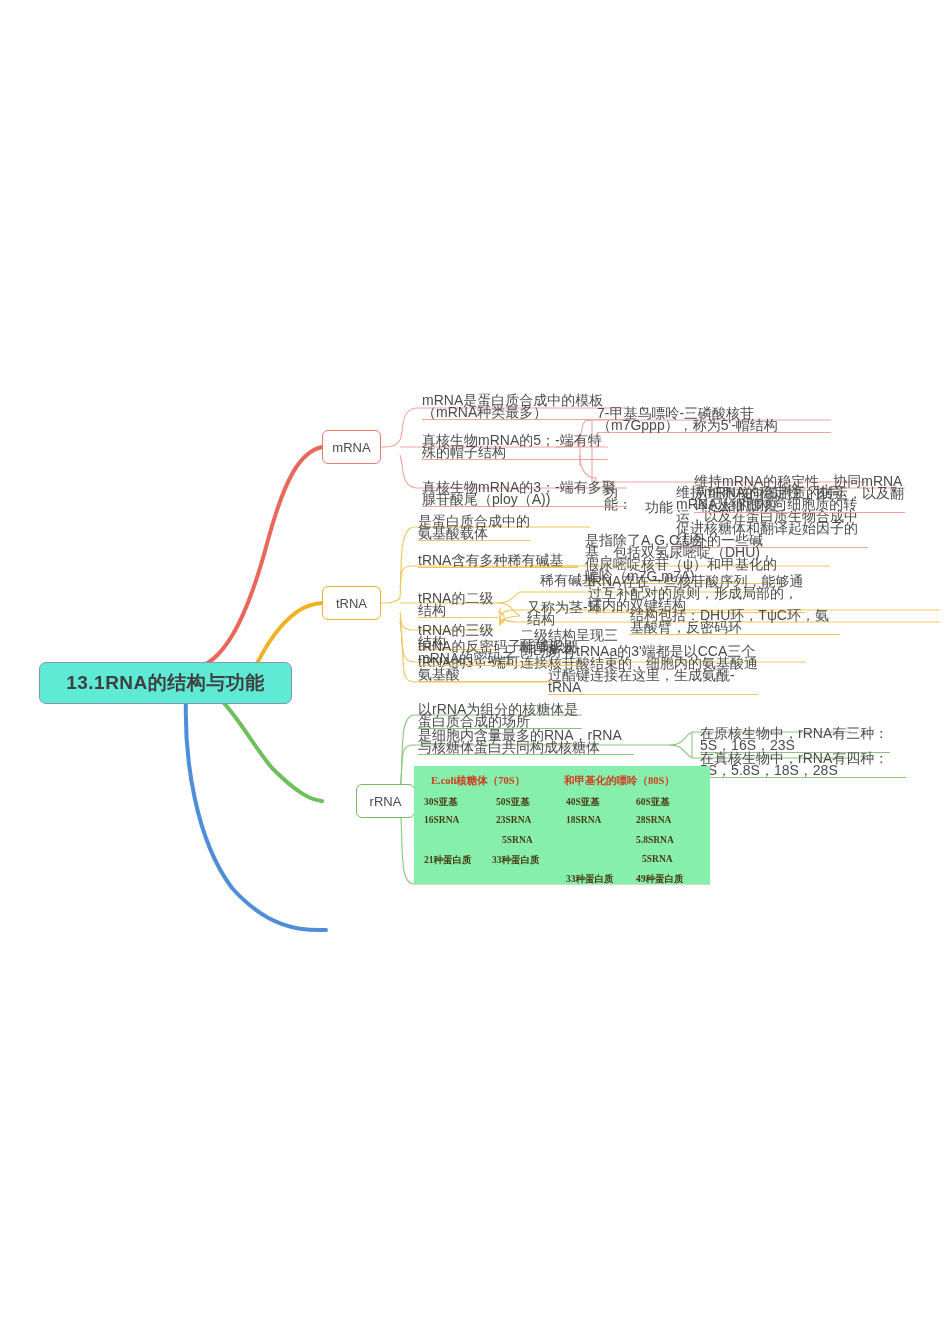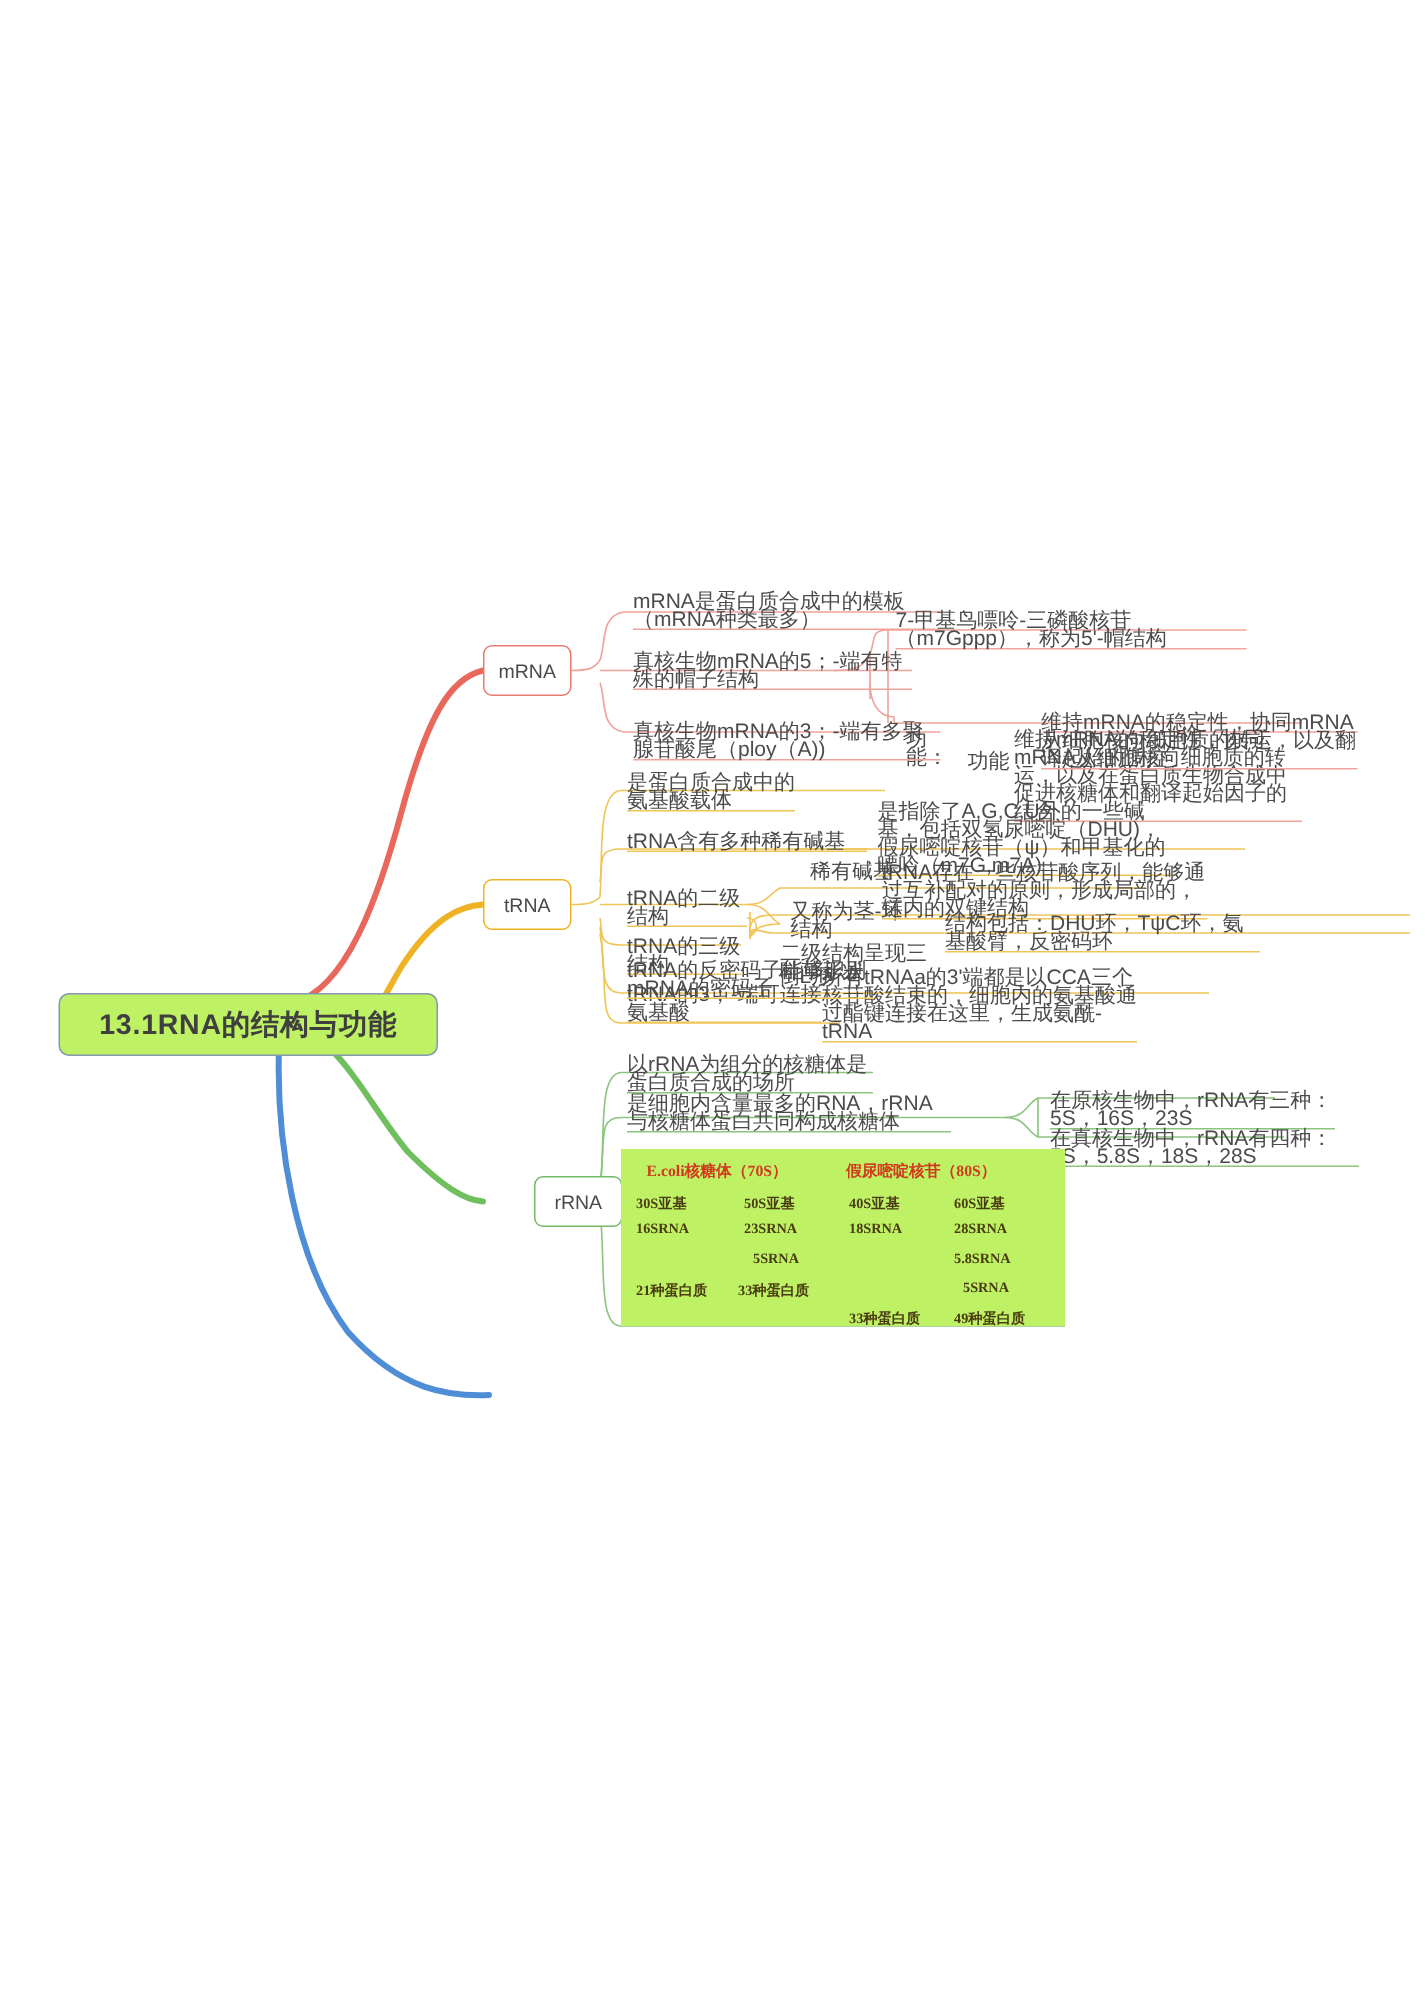--- a/index.html
+++ b/index.html
@@ -10,21 +10,21 @@
   }
   #canvas{position:absolute;left:0;top:0;width:950px;height:1343px;}
   #wires{position:absolute;left:0;top:0;width:950px;height:1343px;pointer-events:none;}
 
   
   .root-node{
     position:absolute;
     box-sizing:border-box;
     border:1.5px solid #8496b0;
     border-radius:7px;
-    background:#bef264;
+    background:#5eead4;
     display:flex;align-items:center;justify-content:center;
     font-size:19px;font-weight:700;color:#3f3f3f;
     letter-spacing:.5px;
     white-space:nowrap;
   }
 
   
   .l1-node{
     position:absolute;
     box-sizing:border-box;
@@ -50,21 +50,21 @@
     padding-bottom:1px;
   }
   .leaf.ul-red{border-bottom:1px solid #efa49b;}
   .leaf.ul-yellow{border-bottom:1px solid #f0c556;}
   .leaf.ul-green{border-bottom:1px solid #8cc47f;}
   .leaf.nb{border-bottom:none;margin-top:20px;}
 
   
   .ribo-table{
     position:absolute;
-    background:#bef264;
+    background:#86efac;
     box-sizing:border-box;
     font-family:"Liberation Serif","DejaVu Serif",serif;
   }
   .ribo-head{
     position:absolute;
     font-weight:700;color:#d23a1f;font-size:10.5px;white-space:nowrap;
   }
   .ribo-cell{
     position:absolute;
     font-weight:700;color:#4a3b12;font-size:9.5px;white-space:nowrap;
@@ -180,21 +180,21 @@
   <div class="leaf ul-green" style="left:418px;top:703px;width:164px;">以rRNA为组分的核糖体是蛋白质合成的场所</div>
 
   <div class="leaf ul-green" style="left:418px;top:729px;width:216px;">是细胞内含量最多的RNA，rRNA与核糖体蛋白共同构成核糖体</div>
 
   <div class="leaf ul-green" style="left:700px;top:727px;width:190px;">在原核生物中，rRNA有三种：5S，16S，23S</div>
 
   <div class="leaf ul-green" style="left:700px;top:752px;width:206px;">在真核生物中，rRNA有四种：5S，5.8S，18S，28S</div>
 
   <div class="ribo-table" style="left:414px;top:766px;width:296px;height:118px;">
     <div class="ribo-head" style="left:17px;top:8px;">E.coli核糖体（70S）</div>
-    <div class="ribo-head" style="left:150px;top:8px;">假尿嘧啶核苷（80S）</div>
+    <div class="ribo-head" style="left:150px;top:8px;">和甲基化的嘌呤（80S）</div>
 
     <div class="ribo-cell" style="left:10px;top:30px;">30S亚基</div>
     <div class="ribo-cell" style="left:10px;top:49px;">16SRNA</div>
     <div class="ribo-cell" style="left:10px;top:88px;">21种蛋白质</div>
 
     <div class="ribo-cell" style="left:82px;top:30px;">50S亚基</div>
     <div class="ribo-cell" style="left:82px;top:49px;">23SRNA</div>
     <div class="ribo-cell" style="left:88px;top:69px;">5SRNA</div>
     <div class="ribo-cell" style="left:78px;top:88px;">33种蛋白质</div>
 

